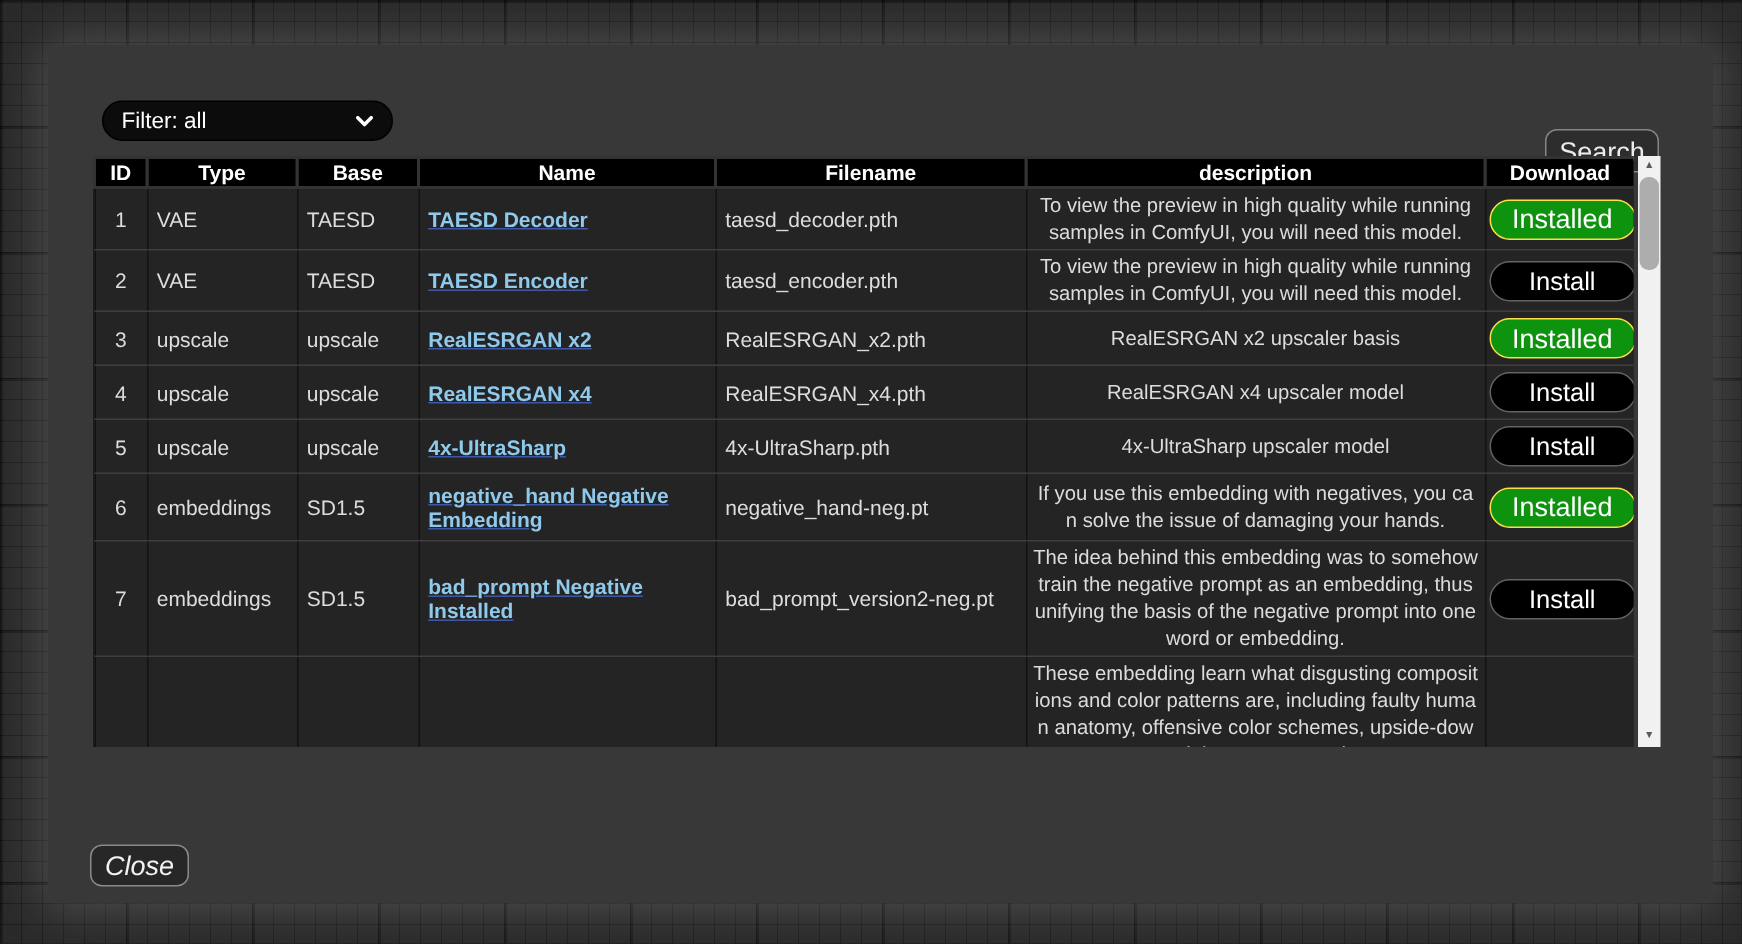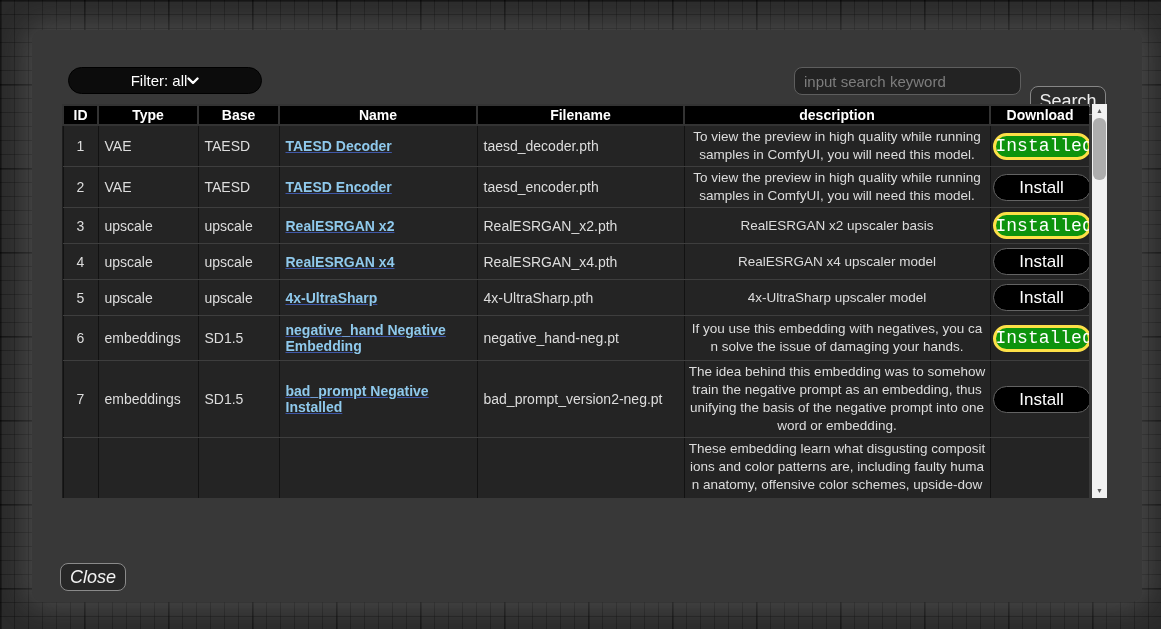--- a/index.html
+++ b/index.html
@@ -18,21 +18,21 @@
   .dialog {
     position:absolute; left:32px; top:30px; width:1110px; height:572px;
     background:#383838; border-radius:10px;
     box-shadow: 0 0 30px 6px rgba(160,160,160,0.28);
   }
   
   .filter-select {
     position:absolute; left:36px; top:37px; width:194px; height:27px;
     background:#0c0c0c; border:1px solid #000; border-radius:14px;
     color:#fff; font-size:15px; padding:0 12px;
-    display:flex; align-items:center; justify-content:center;
+    display:flex; align-items:center; justify-content:space-between;
     cursor:pointer;
   }
   .search-input {
     position:absolute; left:762px; top:37px; width:227px; height:28px;
     background:#232323; border:1px solid #5e5e5e; border-radius:8px;
     color:#ccc; font-size:15px; padding:0 9px; outline:none;
     font-family:"Liberation Sans", sans-serif;
   }
   .search-input::placeholder { color:#7d7d7d; }
   .search-btn {
@@ -67,21 +67,21 @@
   td.c-desc {
     font-size:13.5px; line-height:18px; padding:2px 4px;
     word-break:break-all; color:#dcdcdc;text-align:center;
   }
   td.c-dl { text-align:center; padding:4px 2px; }
   .dl-btn {
     width:98px; height:27px; border-radius:13.5px; color:#fff;
     font-family:"Liberation Sans", sans-serif; cursor:pointer; line-height:1;
   }
   .dl-btn.install   { background:#000;    border:1px solid #636363; font-size:17px; }
-  .dl-btn.installed { background:#0d930d; border:3px solid #fde047; font-size:18px;font-family:Liberation Mono, monospace; }
+  .dl-btn.installed { background:#0d930d; border:1px solid #fde047; font-size:18px; }
   
   .scrollbar {
     position:absolute; left:1060px; top:74px; width:15px; height:394px;
     background:#f1f1f1;
   }
   .sb-btn {
     position:absolute; left:0; width:15px; height:14px; color:#5a5a5a;
     font-size:7px; text-align:center; line-height:14px; cursor:pointer;
     user-select:none;
   }
@@ -108,21 +108,20 @@
 
   <div class="filter-select">
     <span>Filter: all</span>
     <span class="chev-icon">
       <svg width="12" height="8" viewBox="0 0 12 8">
           <path d="M1.5 1.5 L6 6 L10.5 1.5" stroke="#ffffff" stroke-width="2.4" fill="none" stroke-linecap="round" stroke-linejoin="round"></path>
         </svg>
     </span>
   </div>
 
-  <input class="search-input" type="text" placeholder="input search keyword" style="">
   <button class="search-btn">Search</button>
 
   <div class="table-wrap">
     <table>
       <colgroup>
         <col style="width:35px">
           <col style="width:100px">
           <col style="width:81px">
         <col style="width:198px">
           <col style="width:207px">

